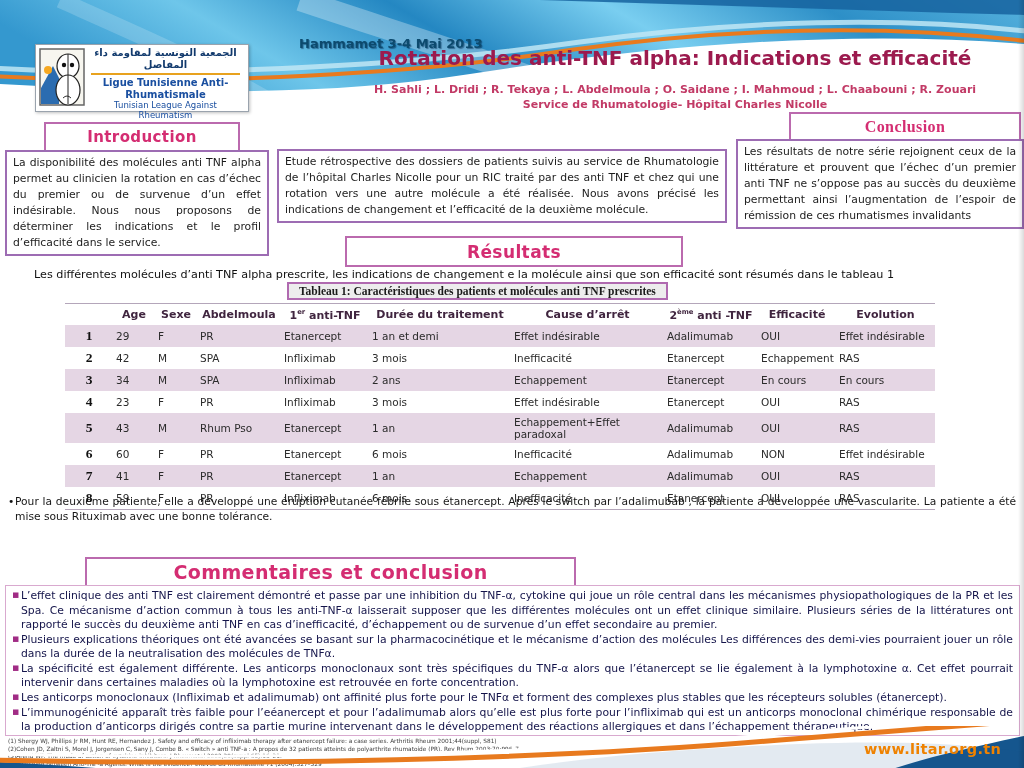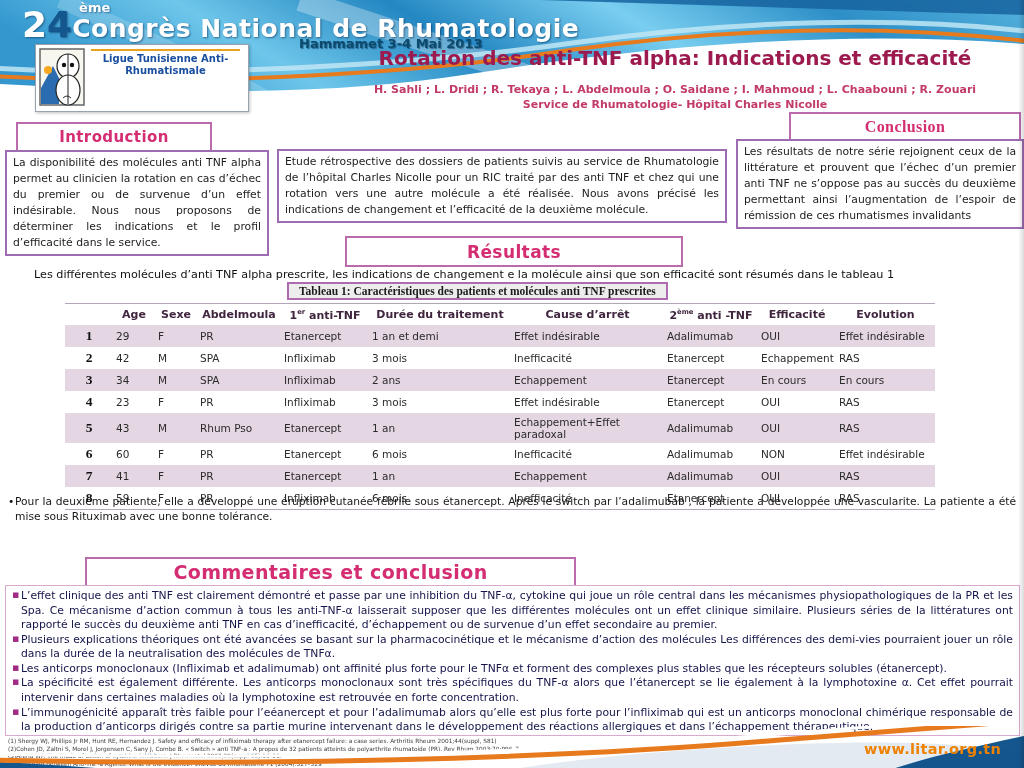--- a/index.html
+++ b/index.html
@@ -32,21 +32,21 @@
   .poster-title{font-size:20px;font-weight:bold;color:#9c1a4e;line-height:1.1;}
   .poster-authors{font-size:11px;font-weight:bold;color:#c23a66;margin-top:14px;}
   .poster-affil{font-size:11px;font-weight:bold;color:#c23a66;margin-top:2px;}
 
   .hbox{position:absolute;background:#fff;border:2px solid #bb6aae;display:flex;
         align-items:center;justify-content:center;}
   .hbox span{color:#d42d72;font-weight:bold;letter-spacing:.4px;}
   .tbox{position:absolute;background:#fff;border:2px solid #9d6cb3;padding:3px 6px;
         font-size:10.8px;line-height:1.48;text-align:justify;color:#1c1c1c;}
 
-  .h-intro{left:16px;top:122px;width:192px;height:26px;}  .h-intro span{font-size:15px;}
+  .h-intro{left:44px;top:122px;width:192px;height:26px;}  .h-intro span{font-size:15px;}
   .b-intro{left:5px;top:150px;width:248px;}
   .h-meth{left:294px;top:117px;width:378px;height:27px;margin-top:32px;}  .h-meth span{font-size:16px;}
   .b-meth{left:277px;top:149px;width:434px;}
   .h-concl{left:789px;top:112px;width:228px;height:26px;} .h-concl span{font-size:16px;font-family:Liberation Serif, serif;}
   .b-concl{left:736px;top:139px;width:272px;}
   .h-res{left:345px;top:236px;width:334px;height:27px;}   .h-res span{font-size:17px;}
   .h-comm{left:85px;top:557px;width:487px;height:26px;}   .h-comm span{font-size:19px;}
 
   .results-intro{position:absolute;left:34px;top:268px;width:980px;font-size:11.2px;color:#111;}
   .caption-box{position:absolute;left:287px;top:282px;background:#ededed;border:2px solid #b06ab0;
@@ -96,40 +96,39 @@
     </defs>
     <rect x="0" y="0" width="1024" height="118" fill="url(#bg1)"></rect>
     <path d="M540,0 L1024,0 L1024,15 C860,10 700,5 540,0 Z" fill="#16639f" opacity="0.85"></path>
     <path d="M300,0 C420,40 520,70 640,118" stroke="rgba(255,255,255,0.3)" stroke-width="22" fill="none"></path>
     <path d="M60,0 C150,40 220,70 300,118" stroke="rgba(255,255,255,0.18)" stroke-width="16" fill="none"></path>
     <path d="M0,118 L0,84 C180,94 330,96 470,74 C660,44 850,30 1024,44 L1024,118 Z" fill="#ffffff"></path>
     <path d="M-10,76 C200,88 430,72 570,50 C740,26 890,24 1034,42" fill="none" stroke="#e87a1e" stroke-width="4"></path>
     <path d="M-10,68 C200,80 440,62 580,42 C740,20 900,16 1034,32" fill="none" stroke="#bfe6f5" stroke-width="5" opacity="0.85"></path>
   </svg>
 
-  <div class="congress-line">
-    <span class="d1">2</span><span class="d2"><span>4</span><span class="sup">ème</span></span><span class="ctitle">Congrès National de Rhumatologie</span>
-  </div>
   <div class="date-line">Hammamet 3-4 Mai 2013</div>
 
   <div class="logo-box">
     <svg class="logo-art" viewBox="0 0 46 58">
       <rect x="1" y="1" width="44" height="56" fill="#f7f6ef" stroke="#666" stroke-width="1.5"></rect>
       <path d="M2,40 L14,18 L20,30 L20,56 L2,56 Z" fill="#2b6cb0"></path>
       <circle cx="9" cy="22" r="4" fill="#f6a821"></circle>
       <ellipse cx="29" cy="18" rx="11" ry="12" fill="#ffffff" stroke="#222" stroke-width="1.2"></ellipse>
       <ellipse cx="29" cy="42" rx="12" ry="15" fill="#ffffff" stroke="#222" stroke-width="1.2"></ellipse>
       <circle cx="25" cy="17" r="2.2" fill="#111"></circle>
       <circle cx="33" cy="17" r="2.2" fill="#111"></circle>
       <path d="M24,50 q4,-4 8,0" stroke="#333" stroke-width="1" fill="none"></path>
       <line x1="29" y1="6" x2="29" y2="56" stroke="#222" stroke-width="1"></line>
     </svg>
     <div class="logo-text">
+      <div class="logo-ar">الجمعية التونسية لمقاومة داء المفاصل</div>
       <hr class="logo-rule">
       <div class="logo-fr">Ligue Tunisienne Anti-Rhumatismale</div>
+      <div class="logo-en">Tunisian League Against Rheumatism</div>
     </div>
   </div>
 
   <div class="title-block">
     <div class="poster-title">Rotation des anti-TNF alpha: Indications et efficacité</div>
     <div class="poster-authors">H. Sahli ; L. Dridi ; R. Tekaya ; L. Abdelmoula ; O. Saidane ; I. Mahmoud ; L. Chaabouni ; R. Zouari</div>
     <div class="poster-affil">Service de Rhumatologie- Hôpital Charles Nicolle</div>
   </div>
 
   <div class="hbox h-intro">
@@ -284,22 +283,22 @@
       <li>Pour la deuxième patiente, elle a développé une éruption cutanée fébrile sous étanercept. Après le switch par l’adalimubab , la patiente a développée une vascularite. La patiente a été mise sous Rituximab avec une bonne tolérance.</li>
     </ul>
 
   <div class="hbox h-comm">
     <span>Commentaires et conclusion</span>
     </div>
   <div class="comments-box">
     <ul class="plain" id="comments-list">
         <li>L’effet clinique des anti TNF est clairement démontré et passe par une inhibition du TNF-α, cytokine qui joue un rôle central dans les mécanismes physiopathologiques de la PR et les Spa. Ce mécanisme d’action commun à tous les anti-TNF-α laisserait supposer que les différentes molécules ont un effet clinique similaire. Plusieurs séries de la littératures ont rapporté le succès du deuxième anti TNF en cas d’inefficacité, d’échappement ou de survenue d’un effet secondaire au premier.</li>
         <li>Plusieurs explications théoriques ont été avancées se basant sur la pharmacocinétique et le mécanisme d’action des molécules Les différences des demi-vies pourraient jouer un rôle dans la durée de la neutralisation des molécules de TNFα.</li>
+        <li>La spécificité est également différente. Les anticorps monoclonaux sont très spécifiques du TNF-α alors que l’étanercept se lie également à la lymphotoxine α. Cet effet pourrait intervenir dans certaines maladies où la lymphotoxine est retrouvée en forte concentration.</li>
         <li>Les anticorps monoclonaux (Infliximab et adalimumab) ont affinité plus forte pour le TNFα et forment des complexes plus stables que les récepteurs solubles (étanercept).</li>
-        <li>La spécificité est également différente. Les anticorps monoclonaux sont très spécifiques du TNF-α alors que l’étanercept se lie également à la lymphotoxine α. Cet effet pourrait intervenir dans certaines maladies où la lymphotoxine est retrouvée en forte concentration.</li>
         <li>L’immunogénicité apparaît très faible pour l’eéanercept et pour l’adalimumab alors qu’elle est plus forte pour l’infliximab qui est un anticorps monoclonal chimérique responsable de la production d’anticorps dirigés contre sa partie murine intervenant dans le développement des réactions allergiques et dans l’échappement thérapeutique.</li>
       </ul>
   </div>
 
   <ul class="plain refs" id="refs-list">
       <li>(1) Shergy WJ, Phillips Jr RM, Hunt RE, Hernandez J. Safety and efficacy of infliximab therapy after etanercept failure: a case series. Arthritis Rheum 2001;44(suppl, S81)</li>
       <li>(2)Cohen JD, Zaltni S, Morel J, Jorgensen C, Sany J, Combe B. « Switch » anti TNF-a : A propos de 32 patients atteints de polyarthrite rhumatoide (PR). Rev Rhum 2003;70:996–7 .</li>
       <li>(3)Arend WP. The mode of action of cytokine inhibitors. J Rheumatol 2002;29(suppl 65):16–21.</li>
       <li>(4)Switching between Anti-TNF-a Agents: What is the evidence? eRevue du Rhumatisme 71 (2004):327–329</li>
     </ul>

